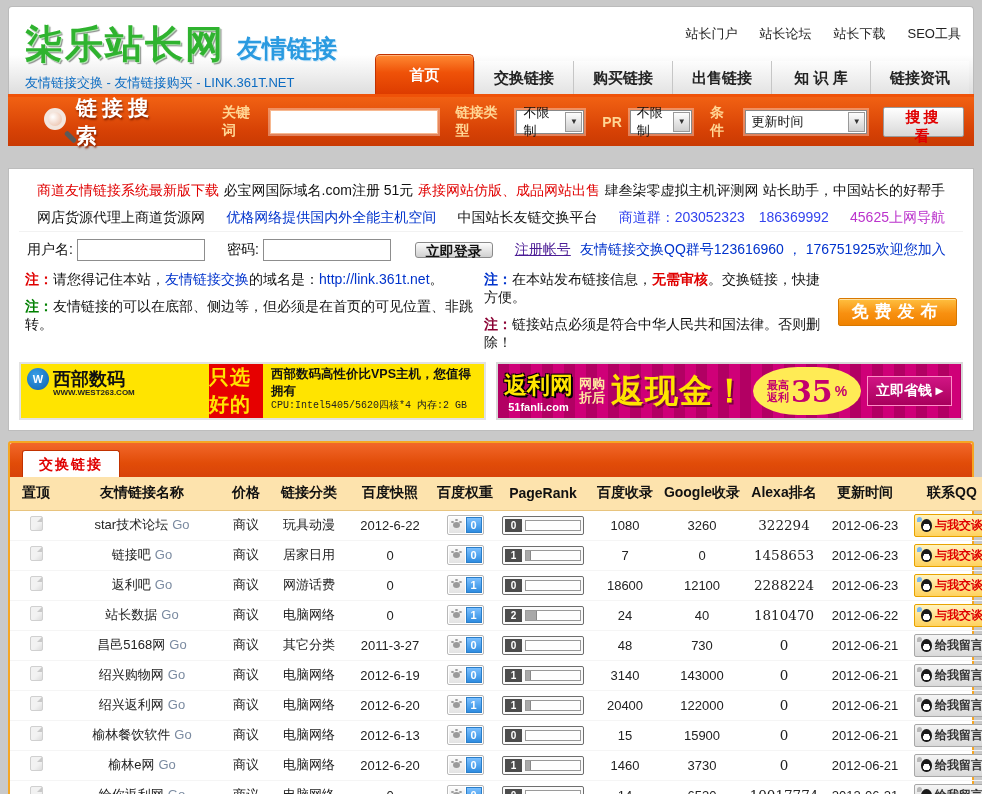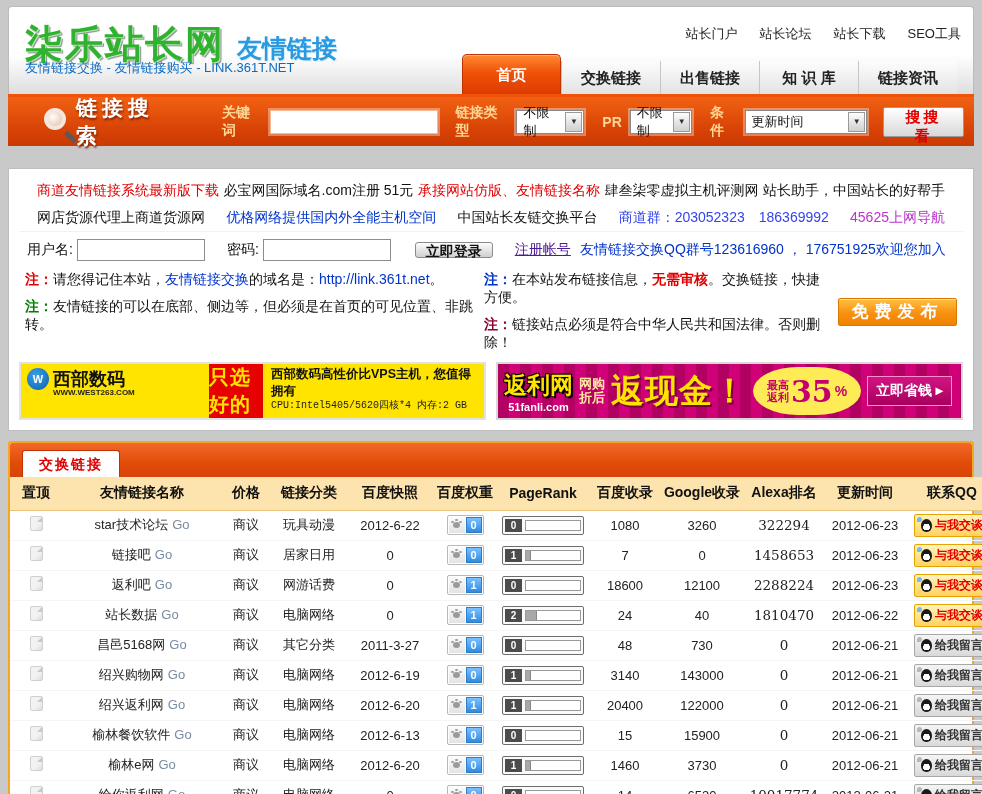--- a/index.html
+++ b/index.html
@@ -6,22 +6,22 @@
   body { width:982px; height:794px; background:#c9c9c9; font-family:"Liberation Sans","DejaVu Sans",sans-serif; overflow:hidden; }
   .page-wrap { width:966px; margin:0 auto; }
 
   
   .header { position:relative; height:88px; background:linear-gradient(#ffffff 55%, #dedede); border:1px solid #bbb; border-bottom:none; border-radius:4px 4px 0 0; margin-top:6px; }
   .top-links { position:absolute; top:18px; right:12px; font-size:13px; color:#222; }
   .top-links a { color:#222; text-decoration:none; margin-left:22px; cursor:pointer; }
   .logo { position:absolute; left:16px; top:12px; display:flex; align-items:baseline; gap:12px; }
   .logo-main { font-size:38px; font-weight:bold; color:#2fb32f; letter-spacing:2px; text-shadow:1px 1px 0 #b8e6b8, 2px 2px 1px #8c8c8c; }
   .logo-sub { font-size:25px; font-weight:bold; color:#2a9ae0; text-shadow:1px 1px 0 #cfe9fa; }
-  .tagline { position:absolute; left:16px; bottom:17px; font-size:13px; color:#0b6bc2; }
-  .nav-tabs { position:absolute; right:16px; bottom:0; display:flex; align-items:flex-end; }
+  .tagline { position:absolute; left:16px; bottom:2px; font-size:13px; color:#0b6bc2; }
+  .nav-tabs { position:absolute; right:4px; bottom:0; display:flex; align-items:flex-end; }
   .tab { width:99px; height:33px; line-height:33px; text-align:center; font-size:15px; font-weight:bold; color:#222; background:linear-gradient(#fdfdfd,#e3e3e3); border-left:1px solid #c6c6c6; cursor:pointer; }
   .tab.active { height:40px; line-height:40px; color:#fff; background:linear-gradient(#ff8a33,#ef5208 45%,#dd3c00); border:1px solid #c23200; border-bottom:none; border-radius:5px 5px 0 0; box-shadow:inset 0 1px 0 #ffb27a; }
 
   
   .search-bar { height:52px; background:linear-gradient(#f16113,#d64105 70%,#c93a03); border-top:3px solid #ef5208; display:flex; align-items:center; padding:0 10px; }
   .mag-icon { width:22px; height:22px; border:4px solid #f3e6de; border-radius:50%; background:radial-gradient(circle at 35% 35%, #fff, #e8b9a0); position:relative; margin:0 10px 6px 26px; flex:0 0 auto; }
   .mag-icon::after { content:""; position:absolute; width:5px; height:14px; background:#5a5a5a; left:20px; top:18px; transform:rotate(-45deg); border-radius:2px; }
   .search-title { font-size:21px; font-weight:bold; color:#fff; letter-spacing:5px; text-shadow:1px 2px 2px #8a2500; margin-right:30px; }
   .s-label { font-size:14px; font-weight:bold; color:#ffd694; margin:0 8px 0 18px; }
   .s-input { width:168px; height:24px; background:#fff; border:1px solid #f7b890; box-shadow:0 0 0 2px rgba(255,255,255,.35); }
@@ -115,20 +115,21 @@
   <div class="header">
     <div class="top-links"><a>站长门户</a><a>站长论坛</a><a>站长下载</a><a>SEO工具</a></div>
     <div class="logo">
       <span class="logo-main">柒乐站长网</span>
       <span class="logo-sub">友情链接</span>
     </div>
     <div class="tagline">友情链接交换 - 友情链接购买 -  LINK.361T.NET</div>
     <div class="nav-tabs">
         <div class="tab active">首页</div>
         <div class="tab">交换链接</div>
+        <div class="tab">购买链接</div>
         <div class="tab">出售链接</div>
         <div class="tab">知 识 库</div>
         <div class="tab">链接资讯</div>
       </div>
   </div>
 
   <div class="search-bar">
     <span class="mag-icon"></span>
     <span class="search-title">链接搜索</span>
     <span class="s-label">关键词</span>
@@ -148,21 +149,21 @@
       <span class="val" style="flex:1">更新时间</span>
       <span class="arrow">▼</span>
     </span>
     <button class="s-btn">搜搜看</button>
   </div>
 
   <div class="content">
     <div class="promo-row">
         <a style="color: rgb(224, 0, 0);">商道友情链接系统最新版下载</a>
         <a style="color: rgb(17, 17, 17);">必宝网国际域名.com注册 51元</a>
-        <a style="color: rgb(224, 0, 0);">承接网站仿版、友情链接名称</a>
+        <a style="color: rgb(224, 0, 0);">承接网站仿版、成品网站出售</a>
         <a style="color: rgb(17, 17, 17);">肆叁柒零虚拟主机评测网</a>
         <a style="color: rgb(17, 17, 17);">站长助手，中国站长的好帮手</a>
       </div>
     <div class="promo-row">
         <a style="color: rgb(17, 17, 17);">网店货源代理上商道货源网</a>
         <a style="color: rgb(0, 51, 204);">优格网络提供国内外全能主机空间</a>
         <a style="color: rgb(17, 17, 17);">中国站长友链交换平台</a>
         <a style="color: rgb(51, 68, 238);">商道群：203052323　186369992</a>
         <a style="color: rgb(187, 51, 204);">45625上网导航</a>
       </div>

